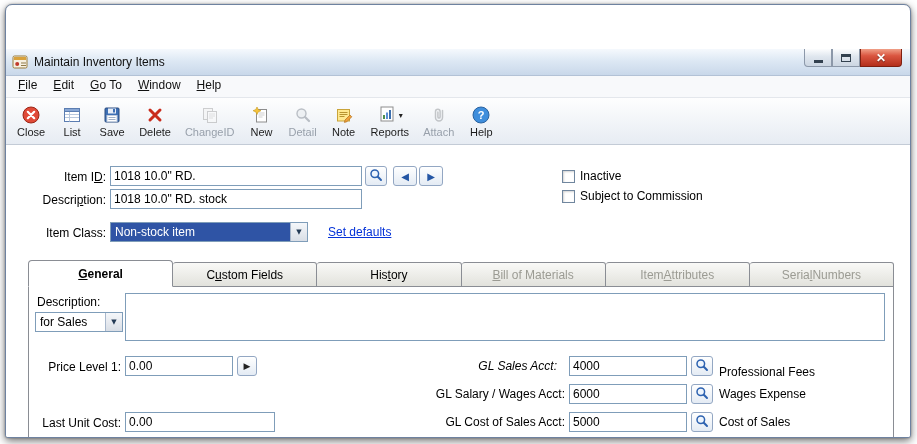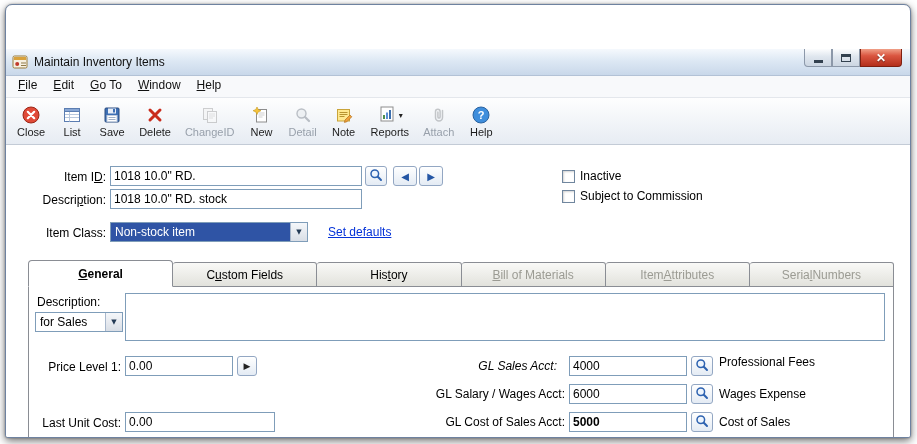--- a/index.html
+++ b/index.html
@@ -98,27 +98,27 @@
   [data-name="description-type-combo"]    { left:6px;  top:25px; width:88px; }
   [data-name="sales-description-textarea"]{ left:96px; top:6px;  width:760px; height:48px; }
   [data-name="price-level-label"]     { left:0px;  top:73px;  width:92px; }
   [data-name="price-level-input"]     { left:96px; top:69px;  width:108px; }
   [data-name="price-level-expand-button"] { left:208px; top:69px; width:20px; }
   [data-name="last-unit-cost-label"]  { left:0px;  top:129px; width:92px; }
   [data-name="last-unit-cost-input"]  { left:96px; top:125px; width:150px; }
   [data-name="gl-sales-label"]        { left:328px; top:72px;  width:200px;font-style:italic; }
   [data-name="gl-sales-input"]        { left:540px; top:69px;  width:118px; }
   [data-name="gl-sales-lookup-button"]{ left:662px; top:69px; }
-  [data-name="gl-sales-account-name"] { left:690px; top:68px; }
+  [data-name="gl-sales-account-name"] { left:690px; top:78px; }
   [data-name="gl-salary-label"]       { left:336px; top:100px; width:200px; }
   [data-name="gl-salary-input"]       { left:540px; top:97px;  width:118px; }
   [data-name="gl-salary-lookup-button"]{ left:662px; top:97px; }
   [data-name="gl-salary-account-name"]{ left:690px; top:100px; }
   [data-name="gl-cost-label"]         { left:336px; top:128px; width:200px; }
-  [data-name="gl-cost-input"]         { left:540px; top:125px; width:118px;font-weight:bold; }
+  [data-name="gl-cost-input"]         { left:540px; top:125px; width:118px; }
   [data-name="gl-cost-lookup-button"] { left:662px; top:125px; }
   [data-name="gl-cost-account-name"]  { left:690px; top:128px; }
   [data-name="item-tax-type-label"]   { left:336px; top:156px; width:200px; }
   [data-name="item-tax-type-input"]   { left:540px; top:153px; width:118px; }
   [data-name="item-tax-type-lookup-button"]{ left:662px; top:153px; }
 </style>
 </head>
 <body>
 
 <div class="window" data-name="app-window">

